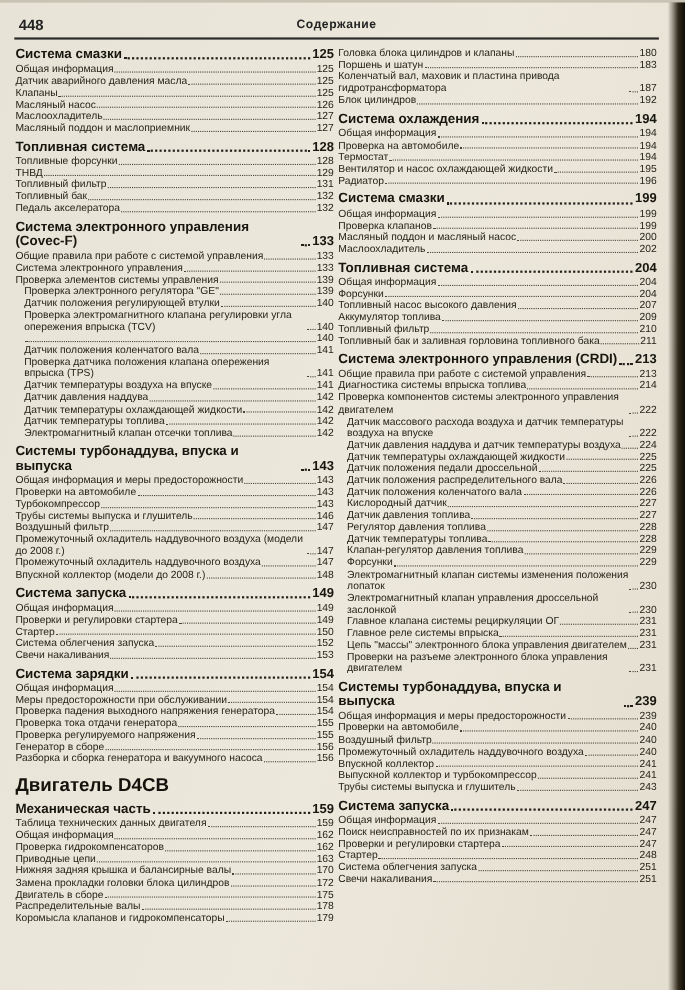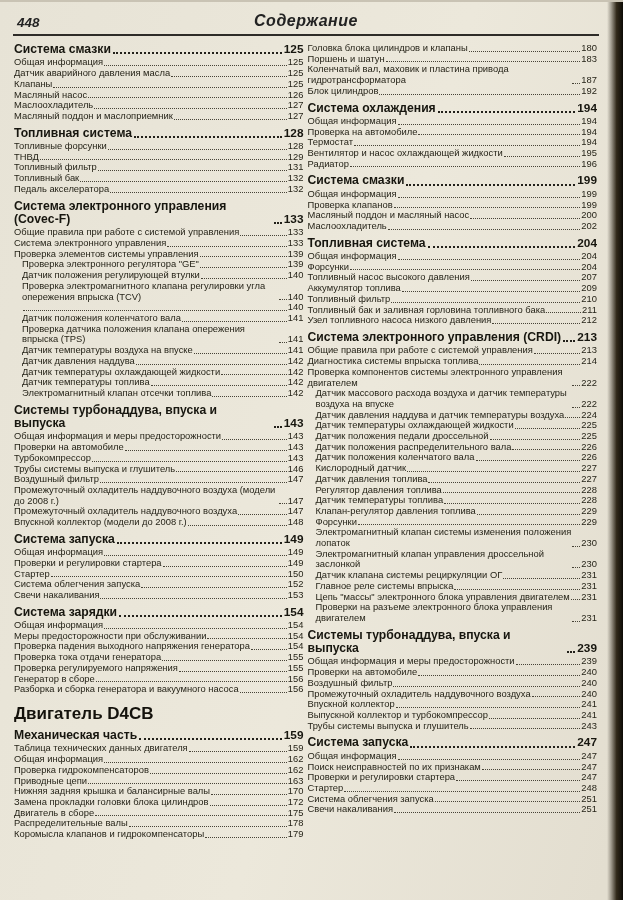--- a/index.html
+++ b/index.html
@@ -17,24 +17,23 @@
   .edge-right {
     position: absolute; top: 0; right: 0; width: 16px; height: 100%;
     background: linear-gradient(90deg, rgba(40,33,22,0) 0%, rgba(40,33,22,0.35) 25%, #31291a 60%, #0e0b06 100%);
   }
   .header {
     position: relative;
     margin: 0 24px 0 13px;
     padding: 10px 0 4px;
     text-align: center;
     border-bottom: 2px solid #2e2c28;
-    font-style: italic;
   }
   .pgnum { position: absolute; left: 4px; bottom: 4px; font-weight: bold; font-size: 13.5px; }
-  .htitle { font-weight: bold; font-size: 16px; letter-spacing: .5px; }
+  .htitle { font-weight: bold; font-size: 11px; letter-spacing: .5px; }
   .columns { display: flex; gap: 4px; padding: 7px 26px 6px 14px; }
   .col { flex: 1 1 0; min-width: 0; }
   .section { margin-bottom: 5px; }
   .heading {
     display: flex; align-items: flex-end;
     font-weight: bold; font-size: 12.2px; line-height: 13.4px;
     color: #17160f; margin-bottom: 1px;
   }
   .heading .leader { border-bottom: 2px dotted #22201a; margin: 0 2px 2px; }
   .heading .pg { font-size: 11.8px; }
@@ -488,25 +487,20 @@
           <div class="entry">
             <span class="txt">Топливный фильтр</span>
             <span class="leader"></span>
             <span class="pg">210</span>
           </div>
           <div class="entry">
             <span class="txt">Топливный бак и заливная горловина топливного бака</span>
             <span class="leader"></span>
             <span class="pg">211</span>
           </div>
-          <div class="entry">
-            <span class="txt">Узел топливного насоса низкого давления</span>
-            <span class="leader"></span>
-            <span class="pg">212</span>
-          </div>
         </div>
         <div class="section">
           <div class="heading">
             <span class="txt">Система электронного управления (CRDI)</span>
             <span class="leader"></span>
             <span class="pg">213</span>
           </div>
           <div class="entry">
             <span class="txt">Общие правила при работе с системой управления</span>
             <span class="leader"></span>
@@ -586,21 +580,21 @@
             <span class="txt">Электромагнитный клапан системы изменения положения лопаток</span>
             <span class="leader"></span>
             <span class="pg">230</span>
           </div>
           <div class="entry indent">
             <span class="txt">Электромагнитный клапан управления дроссельной заслонкой</span>
             <span class="leader"></span>
             <span class="pg">230</span>
           </div>
           <div class="entry indent">
-            <span class="txt">Датчик клапана системы рециркуляции ОГ</span>
+            <span class="txt">Главное клапана системы рециркуляции ОГ</span>
             <span class="leader"></span>
             <span class="pg">231</span>
           </div>
           <div class="entry indent">
             <span class="txt">Главное реле системы впрыска</span>
             <span class="leader"></span>
             <span class="pg">231</span>
           </div>
           <div class="entry indent">
             <span class="txt">Цепь "массы" электронного блока управления двигателем</span>

